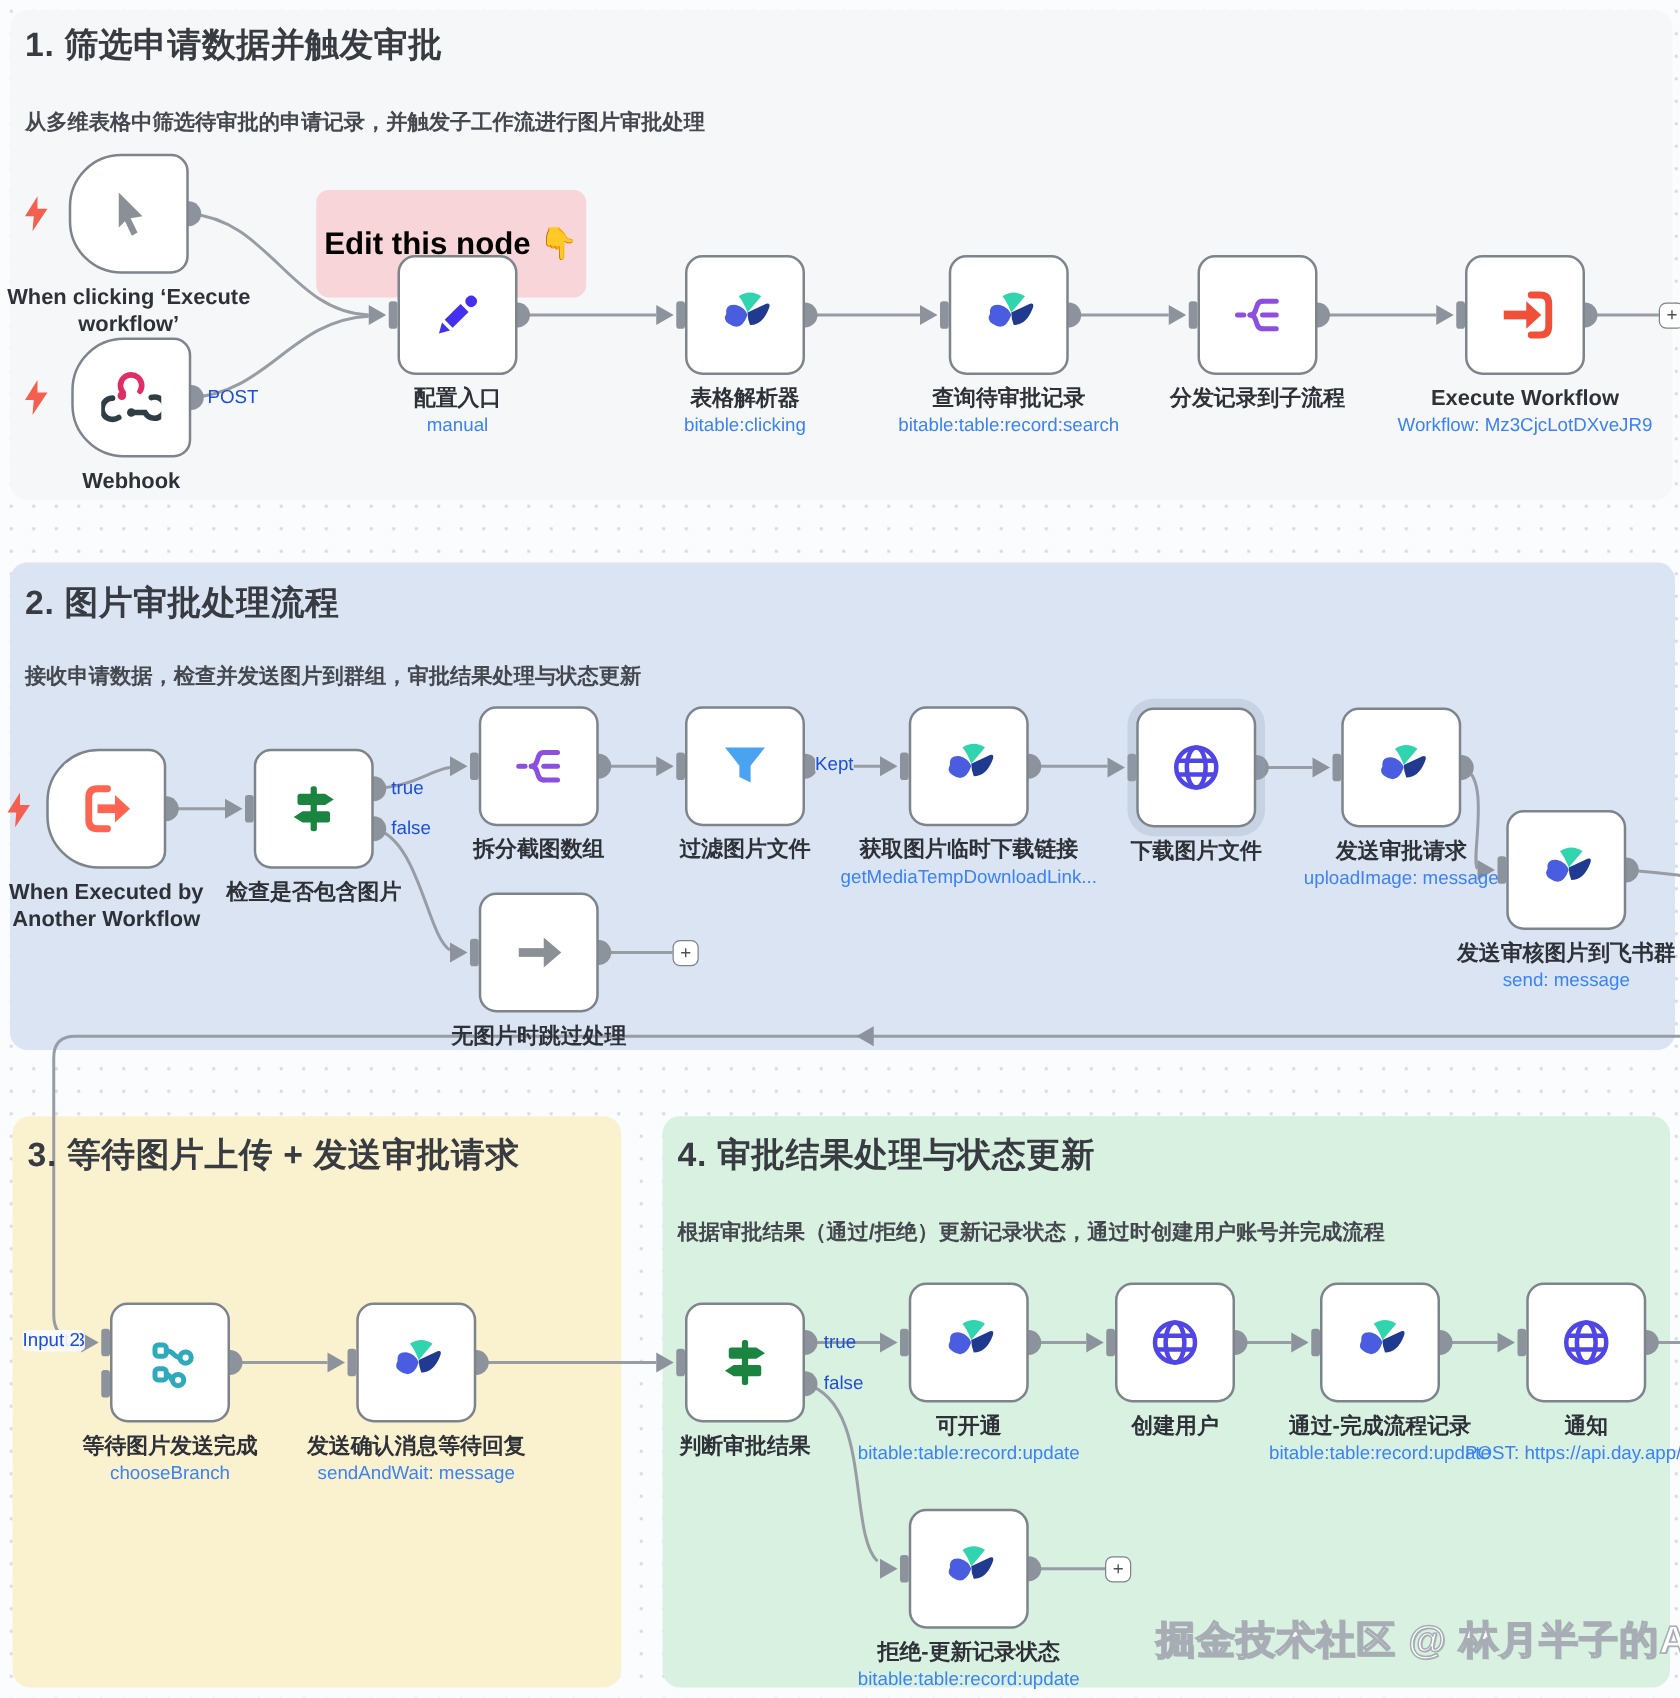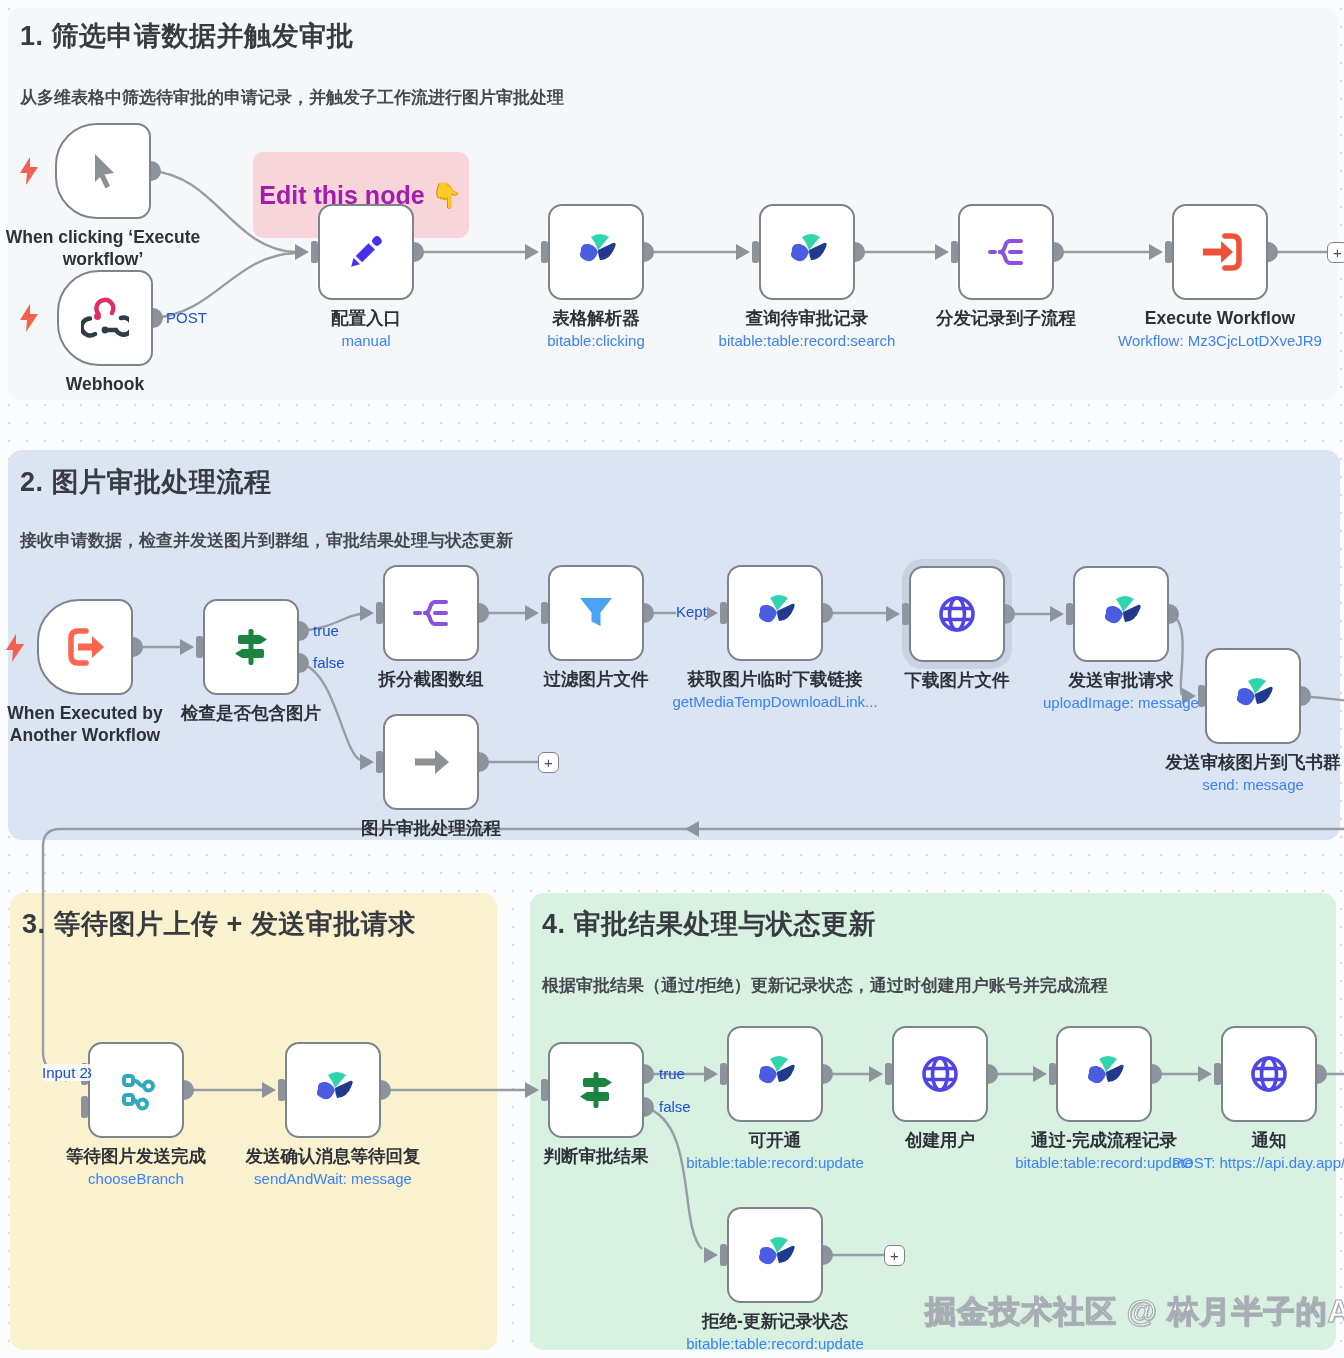--- a/index.html
+++ b/index.html
@@ -19,27 +19,27 @@
   .box{width:96px;height:96px;background:#fff;border:2px solid #7e848c;border-radius:14px;
        box-sizing:border-box;display:flex;align-items:center;justify-content:center;}
   .box.trigger{border-radius:42px 14px 14px 42px;}
   .box.halo{box-shadow:0 0 0 7px rgba(148,166,188,.28);}
   .ic{width:48px;height:48px;}
   .nlabel{position:absolute;top:104px;left:50%;transform:translateX(-50%);width:250px;
           text-align:center;font-size:17.5px;font-weight:bold;color:#2e3138;line-height:1.25;}
   .nsub{position:absolute;top:128px;left:50%;transform:translateX(-50%);width:300px;
         text-align:center;font-size:15px;color:#3b82f6;white-space:nowrap;}
   .edge-label{position:absolute;z-index:4;font-size:15px;color:#1d4ed8;white-space:nowrap;}
-  .pill{background:rgba(250,250,248,.92);border-radius:4px;padding:0 0;margin-left:24px;}
+  .pill{background:rgba(250,250,248,.92);border-radius:4px;padding:0 0;}
   .plus{position:absolute;z-index:3;width:21px;height:21px;background:#fff;border:1.6px solid #7e848c;
         border-radius:6px;box-sizing:border-box;display:flex;align-items:center;justify-content:center;
         font-size:15px;color:#4c4f55;line-height:1;}
   .callout{position:absolute;left:253px;top:152px;width:216px;height:86px;background:#f8d5d8;
            border-radius:10px;z-index:3;display:flex;align-items:center;justify-content:center;
-           font-size:25px;font-weight:bold;color:#a21caf;}
+           font-size:25px;font-weight:bold;color:#000000;}
   .bolt{position:absolute;z-index:3;width:24px;height:30px;}
   .watermark{position:absolute;z-index:6;left:925px;top:1291px;font-size:31px;font-weight:bold;
              color:#ffffff;-webkit-text-stroke:1.2px #a8adb5;
              text-shadow:1px 1px 0 rgba(120,125,132,.45);letter-spacing:1px;white-space:nowrap;}
 </style>
 </head>
 <body>
 
 <div class="panel" style="left:8px;top:8px;width:1330px;height:392px;background:#f6f7f8"></div>
 <div class="panel" style="left:8px;top:450px;width:1332px;height:390px;background:#dbe4f2"></div>
@@ -344,21 +344,21 @@
   <div class="nsub">send: message</div>
 </div>
 
 <div class="node" style="left:383px;top:714px">
   <div class="box">
       <svg class="ic" viewBox="0 0 48 48">
     <rect x="8" y="20.5" width="22" height="7" fill="#8b9097"></rect>
     <path d="M28 12 L42 24 L28 36 Z" fill="#8b9097"></path>
       </svg>
     </div>
-  <div class="nlabel">图片审批处理流程</div>
+  <div class="nlabel">无图片时跳过处理</div>
 </div>
 
 <div class="node" style="left:88px;top:1042px">
   <div class="box">
       <svg class="ic" viewBox="0 0 48 48" fill="none" stroke="#2fa9bc" stroke-width="4" stroke-linejoin="round">
     <rect x="12" y="10" width="9" height="9" rx="2.5"></rect>
     <rect x="12" y="29" width="9" height="9" rx="2.5"></rect>
     <circle cx="36.5" cy="20" r="4.5"></circle>
     <circle cx="30.5" cy="38" r="4.5"></circle>
     <path d="M21 14.5 C28 14.5 26 20 32 20"></path>

